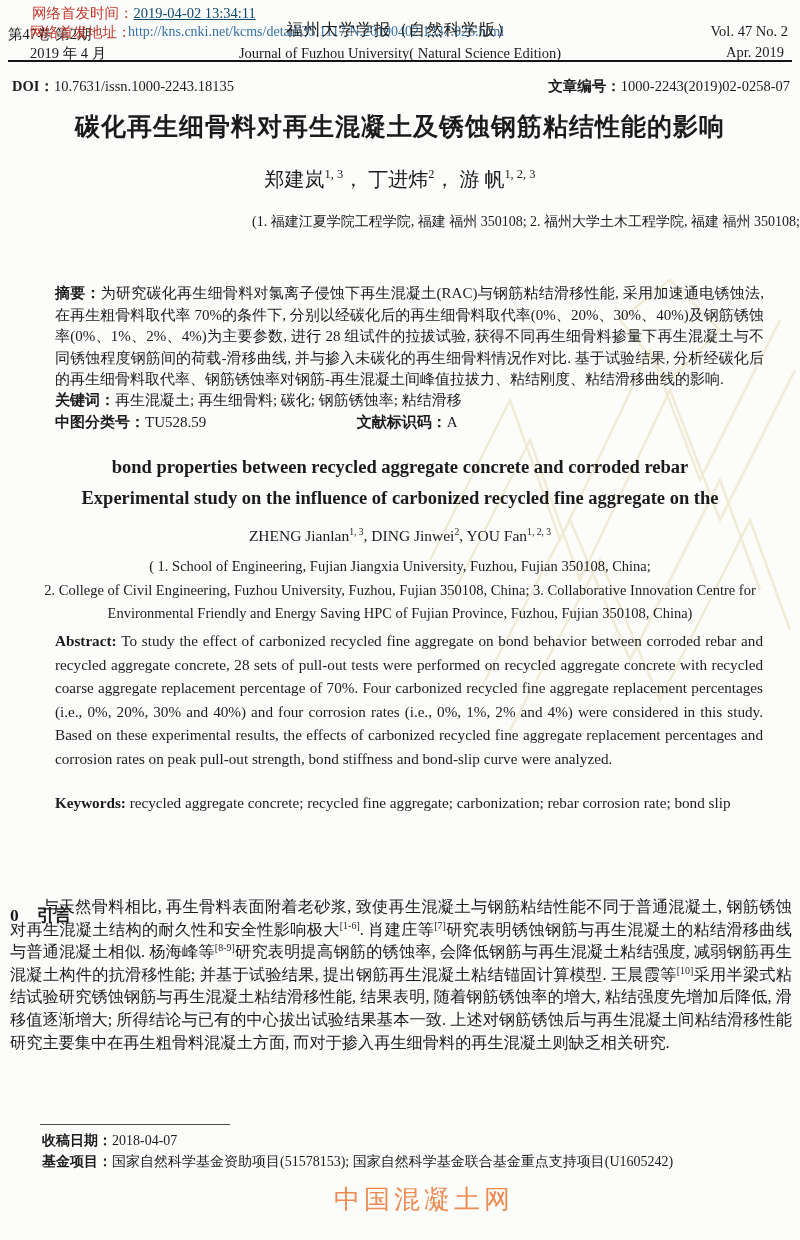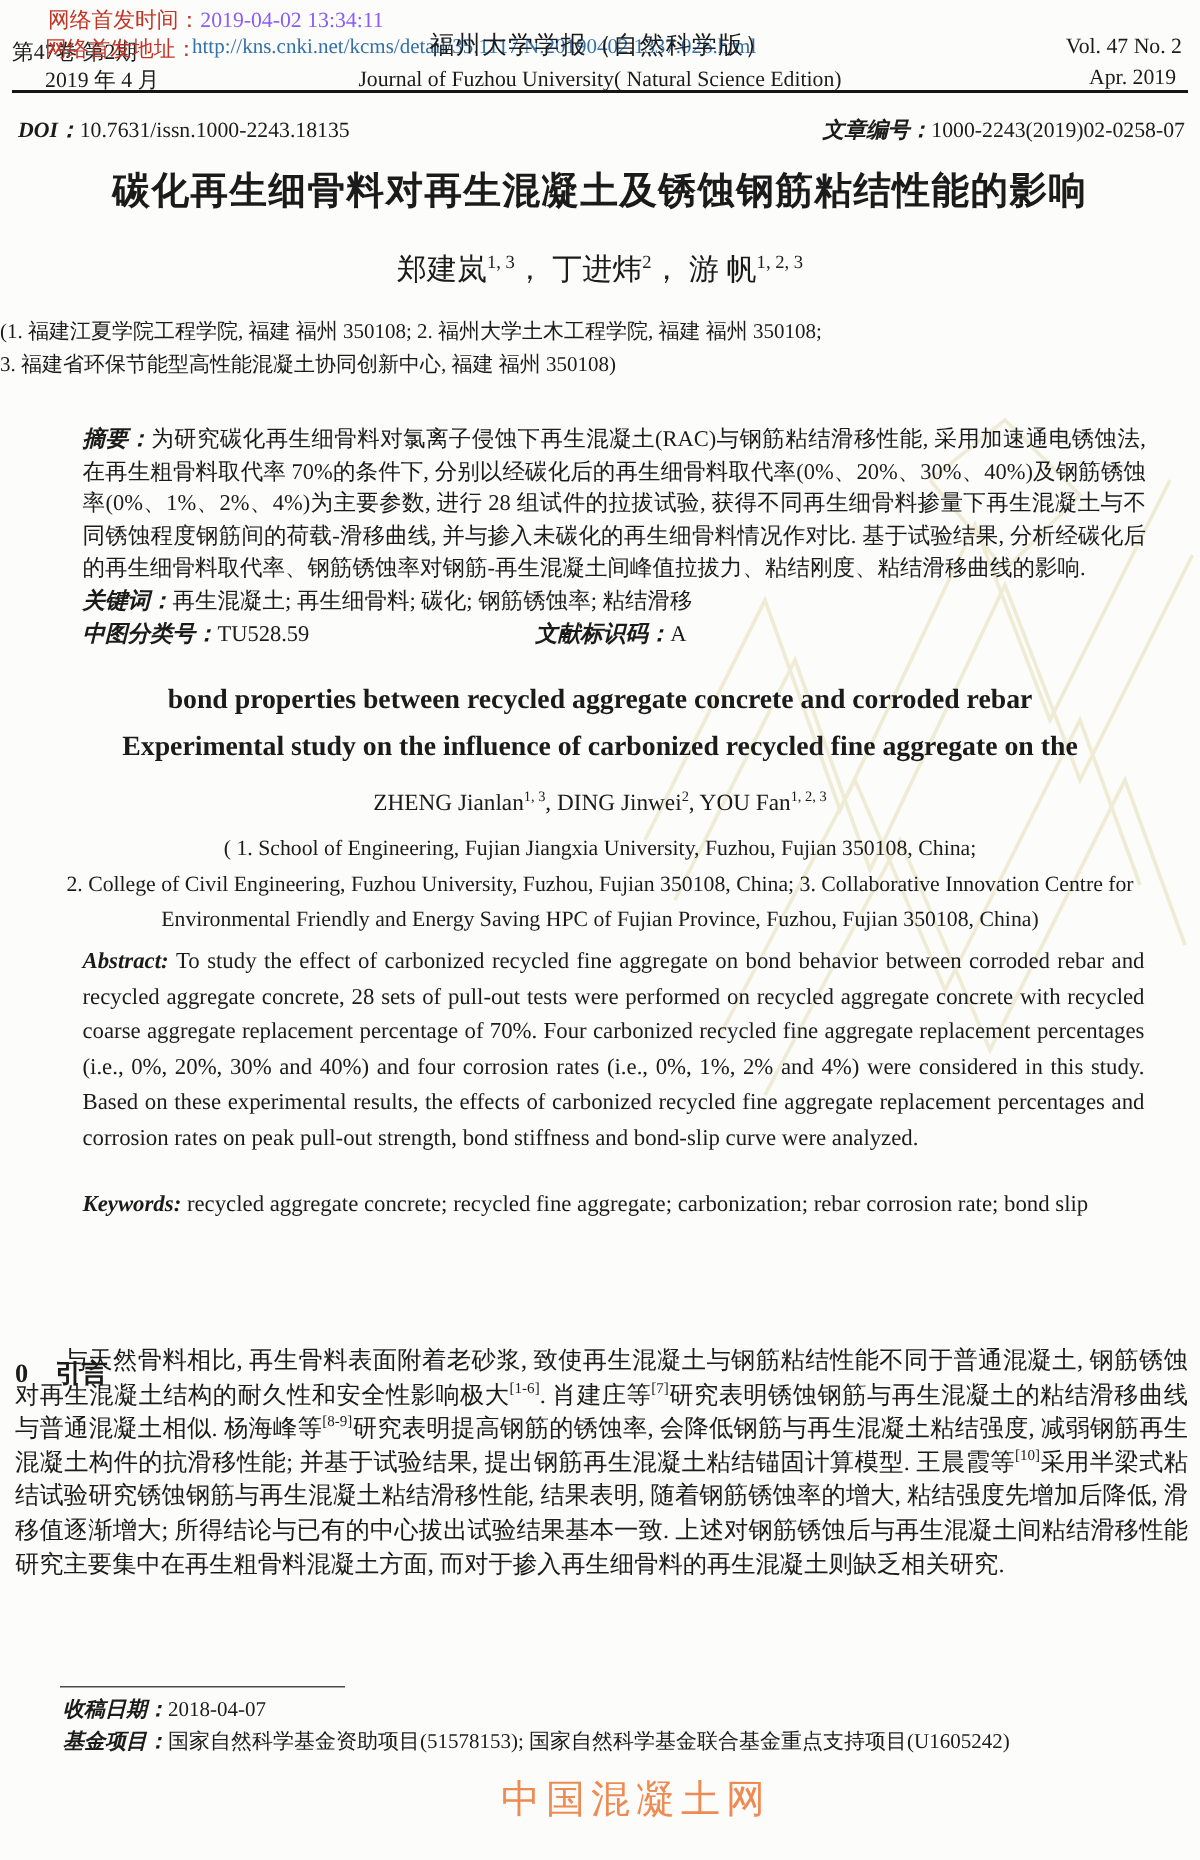--- a/index.html
+++ b/index.html
@@ -2,42 +2,42 @@
 <html><head>
 <meta charset="utf-8">
 <style>
   * { margin:0; padding:0; box-sizing:border-box; }
   html,body { background:#e9e9e9; }
   .page {
     position:relative; width:800px; height:1240px; margin:0 auto;
     background:#fcfcfb; color:#1b1b1b; overflow:hidden;
     font-family:"Liberation Serif","DejaVu Serif",serif;
   }
-  b,.b { font-weight:bold;font-style:italic; }
+  b,.b { font-weight:bold; }
   sup { font-size:62%; vertical-align:super; line-height:0; }
   .abs { position:absolute; }
   
   .hdr-red { color:var(--red); }
   .hdr-line1 { left:32px; top:4px; font-size:14.5px; }
-  .hdr-line1 .time { color:#8b5cf6; }
+  .hdr-line1 .time { color:#0c4a6e;text-decoration:underline; }
   .vol-issue { left:8px; top:25px; font-size:14.5px; }
   .url-label { left:30px; top:23px; font-size:14.5px; }
   .url { left:128px; top:24px; font-size:14px; color:var(--blue); text-decoration:none; }
   .journal-cn { left:0; right:0; top:19px; text-align:center; font-size:16.5px; letter-spacing:1px; }
   .vol-en { right:12px; top:23px; font-size:14.5px; }
   .date-cn { left:30px; top:44px; font-size:14.5px; }
   .journal-en { left:0; right:0; top:45px; text-align:center; font-size:14.5px; }
   .date-en { right:16px; top:44px; font-size:14.5px; }
   .hdr-rule { left:8px; right:8px; top:60px; border-top:2px solid #161616; }
   .meta-row { left:12px; right:10px; top:77px; font-size:14.5px; }
   .meta-row .artno { float:right; }
   
   .cn-title { left:0; right:0; top:110px; text-align:center; font-size:25px; font-weight:bold; letter-spacing:1px; }
   .cn-authors { left:0; right:0; top:166px; text-align:center; font-size:20px; }
-  .cn-affils { left:0; right:0; top:211px; text-align:left; font-size:14px; line-height:22px; }
+  .cn-affils { left:0; right:0; top:211px; text-align:right; font-size:14px; line-height:22px; }
   
   .cn-abstract { left:55px; width:709px; top:283px; font-size:15px; line-height:21.5px; text-align:justify; }
   .cn-keywords { left:55px; width:709px; top:391px; font-size:15px; }
   .cn-class { left:55px; width:709px; top:413px; font-size:15px; }
   .cn-class .c1 { display:inline-block; width:298px; }
   
   .en-title { left:20px; right:20px; top:452px; text-align:center; font-size:18.5px; font-weight:bold; line-height:31px; }
   .en-authors { left:0; right:0; top:527px; text-align:center; font-size:15.5px; }
   .en-affils { left:0; right:0; top:555px; text-align:center; font-size:14.5px; line-height:23.5px; }
   .en-abstract { left:55px; width:708px; top:629px; font-size:15.2px; line-height:23.5px; text-align:justify; }
@@ -83,21 +83,20 @@
 
   <div class="abs meta-row">
     <span class="artno"><b>文章编号：</b><span>1000-2243(2019)02-0258-07</span></span>
     <b>DOI：</b><span>10.7631/issn.1000-2243.18135</span>
   </div>
 
   <h1 class="abs cn-title">碳化再生细骨料对再生混凝土及锈蚀钢筋粘结性能的影响</h1>
   <div class="abs cn-authors"><span>郑建岚</span><sup>1, 3</sup><span>， 丁进炜</span><sup>2</sup><span>， 游 帆</span><sup>1, 2, 3</sup></div>
   <div class="abs cn-affils">
     <div>(1. 福建江夏学院工程学院, 福建 福州  350108; 2. 福州大学土木工程学院, 福建 福州  350108;</div>
-    <div>3. 福建省环保节能型高性能混凝土协同创新中心, 福建 福州  350108)</div>
   </div>
 
   <p class="abs cn-abstract">
     <b>摘要：</b><span>为研究碳化再生细骨料对氯离子侵蚀下再生混凝土(RAC)与钢筋粘结滑移性能, 采用加速通电锈蚀法, 在再生粗骨料取代率 70%的条件下, 分别以经碳化后的再生细骨料取代率(0%、20%、30%、40%)及钢筋锈蚀率(0%、1%、2%、4%)为主要参数, 进行 28 组试件的拉拔试验, 获得不同再生细骨料掺量下再生混凝土与不同锈蚀程度钢筋间的荷载-滑移曲线, 并与掺入未碳化的再生细骨料情况作对比. 基于试验结果, 分析经碳化后的再生细骨料取代率、钢筋锈蚀率对钢筋-再生混凝土间峰值拉拔力、粘结刚度、粘结滑移曲线的影响.</span>
   </p>
   <p class="abs cn-keywords">
     <b>关键词：</b><span>再生混凝土; 再生细骨料; 碳化; 钢筋锈蚀率; 粘结滑移</span>
   </p>
   <p class="abs cn-class">
     <span class="c1"><b>中图分类号：</b><span>TU528.59</span></span>

